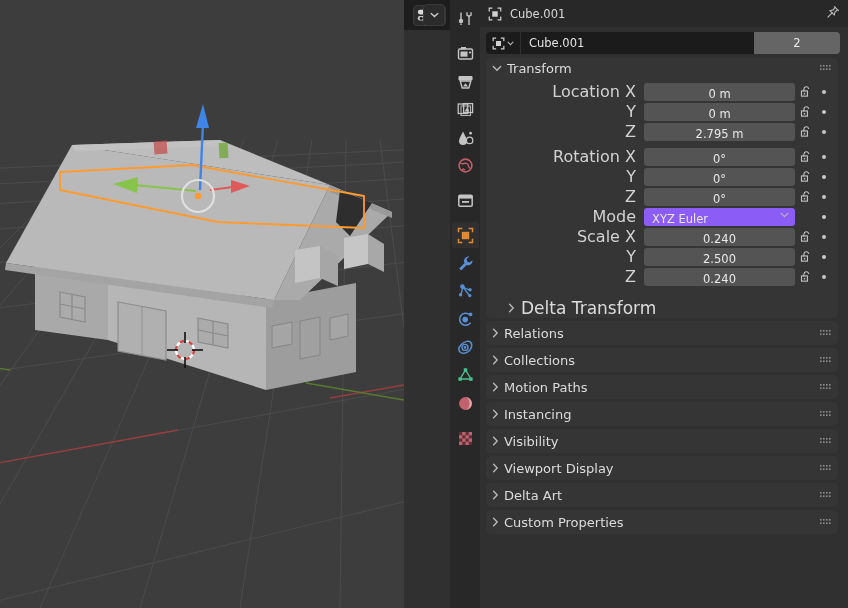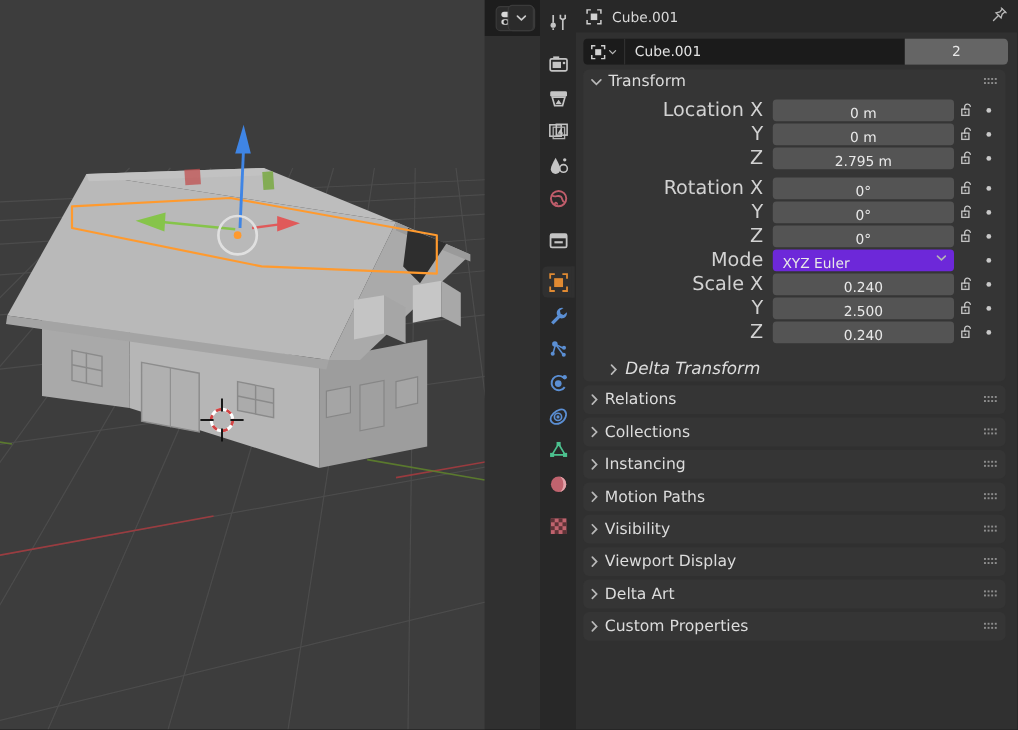--- a/index.html
+++ b/index.html
@@ -156,38 +156,38 @@
     white-space: nowrap;
   }
   .pfield {
     flex: 1; height: 18px;
     background: #545454;
     border-radius: 3px;
     display: flex; align-items: flex-end; justify-content: center;
     color: #e8e8e8; font-size: 11.5px;
   }
   .pfield.dropdown {
-    background: #6d28d9;
+    background: #8b5cf6;
     justify-content: flex-start;
     padding: 0 6px 0 8px;
     position: relative;
   }
   .pfield.dropdown .dd-arrow { position: absolute; right: 6px; top: 4px; }
   .lock-btn { width: 17px; flex: 0 0 17px; display: flex; align-items: center; justify-content: center; margin-left: 3px; }
   .lock-spacer { width: 17px; flex: 0 0 17px; margin-left: 3px; }
   .anim-dot { width: 14px; flex: 0 0 14px; display: flex; align-items: center; justify-content: center; margin-left: 2px; }
   .anim-dot i { width: 4px; height: 4px; border-radius: 50%; background: #c8c8c8; display: block; }
 
   
   .subpanel-header {
     height: 21px; display: flex; align-items: center;
     padding-left: 22px; gap: 6px;
     margin-top: 2px;
   }
-  .subpanel-title { color: #dcdcdc; font-size: 14px; font-style: italic; }
+  .subpanel-title { color: #dcdcdc; font-size: 17px; }
 
   .panel.collapsed .panel-header { height: 24px; }
   .panel.collapsed { margin-top: 3px; }
 </style>
 </head>
 <body>
 
 <div id="app">
 
   <div id="viewport">
@@ -761,60 +761,60 @@
                     <rect x="9" y="4.4" width="1.6" height="1.6"></rect>
   </g>
                 </svg>
               </div>
             </div>
             <div class="panel collapsed">
               <div class="panel-header">
                 <svg width="7" height="10" viewBox="0 0 7 10">
   <path d="M1.6 1.3 L5.2 5 L1.6 8.7" stroke="#b8b8b8" stroke-width="1.4" fill="none" stroke-linecap="round"></path>
                 </svg>
+                <span class="panel-title">Motion Paths</span>
+                <svg class="grip" width="11" height="9" viewBox="0 0 11 9">
+  <g fill="#8e8e8e">
+    <rect x="0" y="1" width="1.6" height="1.6"></rect>
+                    <rect x="3" y="1" width="1.6" height="1.6"></rect>
+    <rect x="6" y="1" width="1.6" height="1.6"></rect>
+                    <rect x="9" y="1" width="1.6" height="1.6"></rect>
+    <rect x="0" y="4.4" width="1.6" height="1.6"></rect>
+                    <rect x="3" y="4.4" width="1.6" height="1.6"></rect>
+    <rect x="6" y="4.4" width="1.6" height="1.6"></rect>
+                    <rect x="9" y="4.4" width="1.6" height="1.6"></rect>
+  </g>
+                </svg>
+              </div>
+            </div>
+            <div class="panel collapsed">
+              <div class="panel-header">
+                <svg width="7" height="10" viewBox="0 0 7 10">
+  <path d="M1.6 1.3 L5.2 5 L1.6 8.7" stroke="#b8b8b8" stroke-width="1.4" fill="none" stroke-linecap="round"></path>
+                </svg>
                 <span class="panel-title">Instancing</span>
                 <svg class="grip" width="11" height="9" viewBox="0 0 11 9">
   <g fill="#8e8e8e">
     <rect x="0" y="1" width="1.6" height="1.6"></rect>
                     <rect x="3" y="1" width="1.6" height="1.6"></rect>
     <rect x="6" y="1" width="1.6" height="1.6"></rect>
                     <rect x="9" y="1" width="1.6" height="1.6"></rect>
     <rect x="0" y="4.4" width="1.6" height="1.6"></rect>
                     <rect x="3" y="4.4" width="1.6" height="1.6"></rect>
     <rect x="6" y="4.4" width="1.6" height="1.6"></rect>
                     <rect x="9" y="4.4" width="1.6" height="1.6"></rect>
   </g>
                 </svg>
               </div>
             </div>
             <div class="panel collapsed">
               <div class="panel-header">
                 <svg width="7" height="10" viewBox="0 0 7 10">
   <path d="M1.6 1.3 L5.2 5 L1.6 8.7" stroke="#b8b8b8" stroke-width="1.4" fill="none" stroke-linecap="round"></path>
                 </svg>
-                <span class="panel-title">Motion Paths</span>
-                <svg class="grip" width="11" height="9" viewBox="0 0 11 9">
-  <g fill="#8e8e8e">
-    <rect x="0" y="1" width="1.6" height="1.6"></rect>
-                    <rect x="3" y="1" width="1.6" height="1.6"></rect>
-    <rect x="6" y="1" width="1.6" height="1.6"></rect>
-                    <rect x="9" y="1" width="1.6" height="1.6"></rect>
-    <rect x="0" y="4.4" width="1.6" height="1.6"></rect>
-                    <rect x="3" y="4.4" width="1.6" height="1.6"></rect>
-    <rect x="6" y="4.4" width="1.6" height="1.6"></rect>
-                    <rect x="9" y="4.4" width="1.6" height="1.6"></rect>
-  </g>
-                </svg>
-              </div>
-            </div>
-            <div class="panel collapsed">
-              <div class="panel-header">
-                <svg width="7" height="10" viewBox="0 0 7 10">
-  <path d="M1.6 1.3 L5.2 5 L1.6 8.7" stroke="#b8b8b8" stroke-width="1.4" fill="none" stroke-linecap="round"></path>
-                </svg>
                 <span class="panel-title">Visibility</span>
                 <svg class="grip" width="11" height="9" viewBox="0 0 11 9">
   <g fill="#8e8e8e">
     <rect x="0" y="1" width="1.6" height="1.6"></rect>
                     <rect x="3" y="1" width="1.6" height="1.6"></rect>
     <rect x="6" y="1" width="1.6" height="1.6"></rect>
                     <rect x="9" y="1" width="1.6" height="1.6"></rect>
     <rect x="0" y="4.4" width="1.6" height="1.6"></rect>
                     <rect x="3" y="4.4" width="1.6" height="1.6"></rect>
     <rect x="6" y="4.4" width="1.6" height="1.6"></rect>

